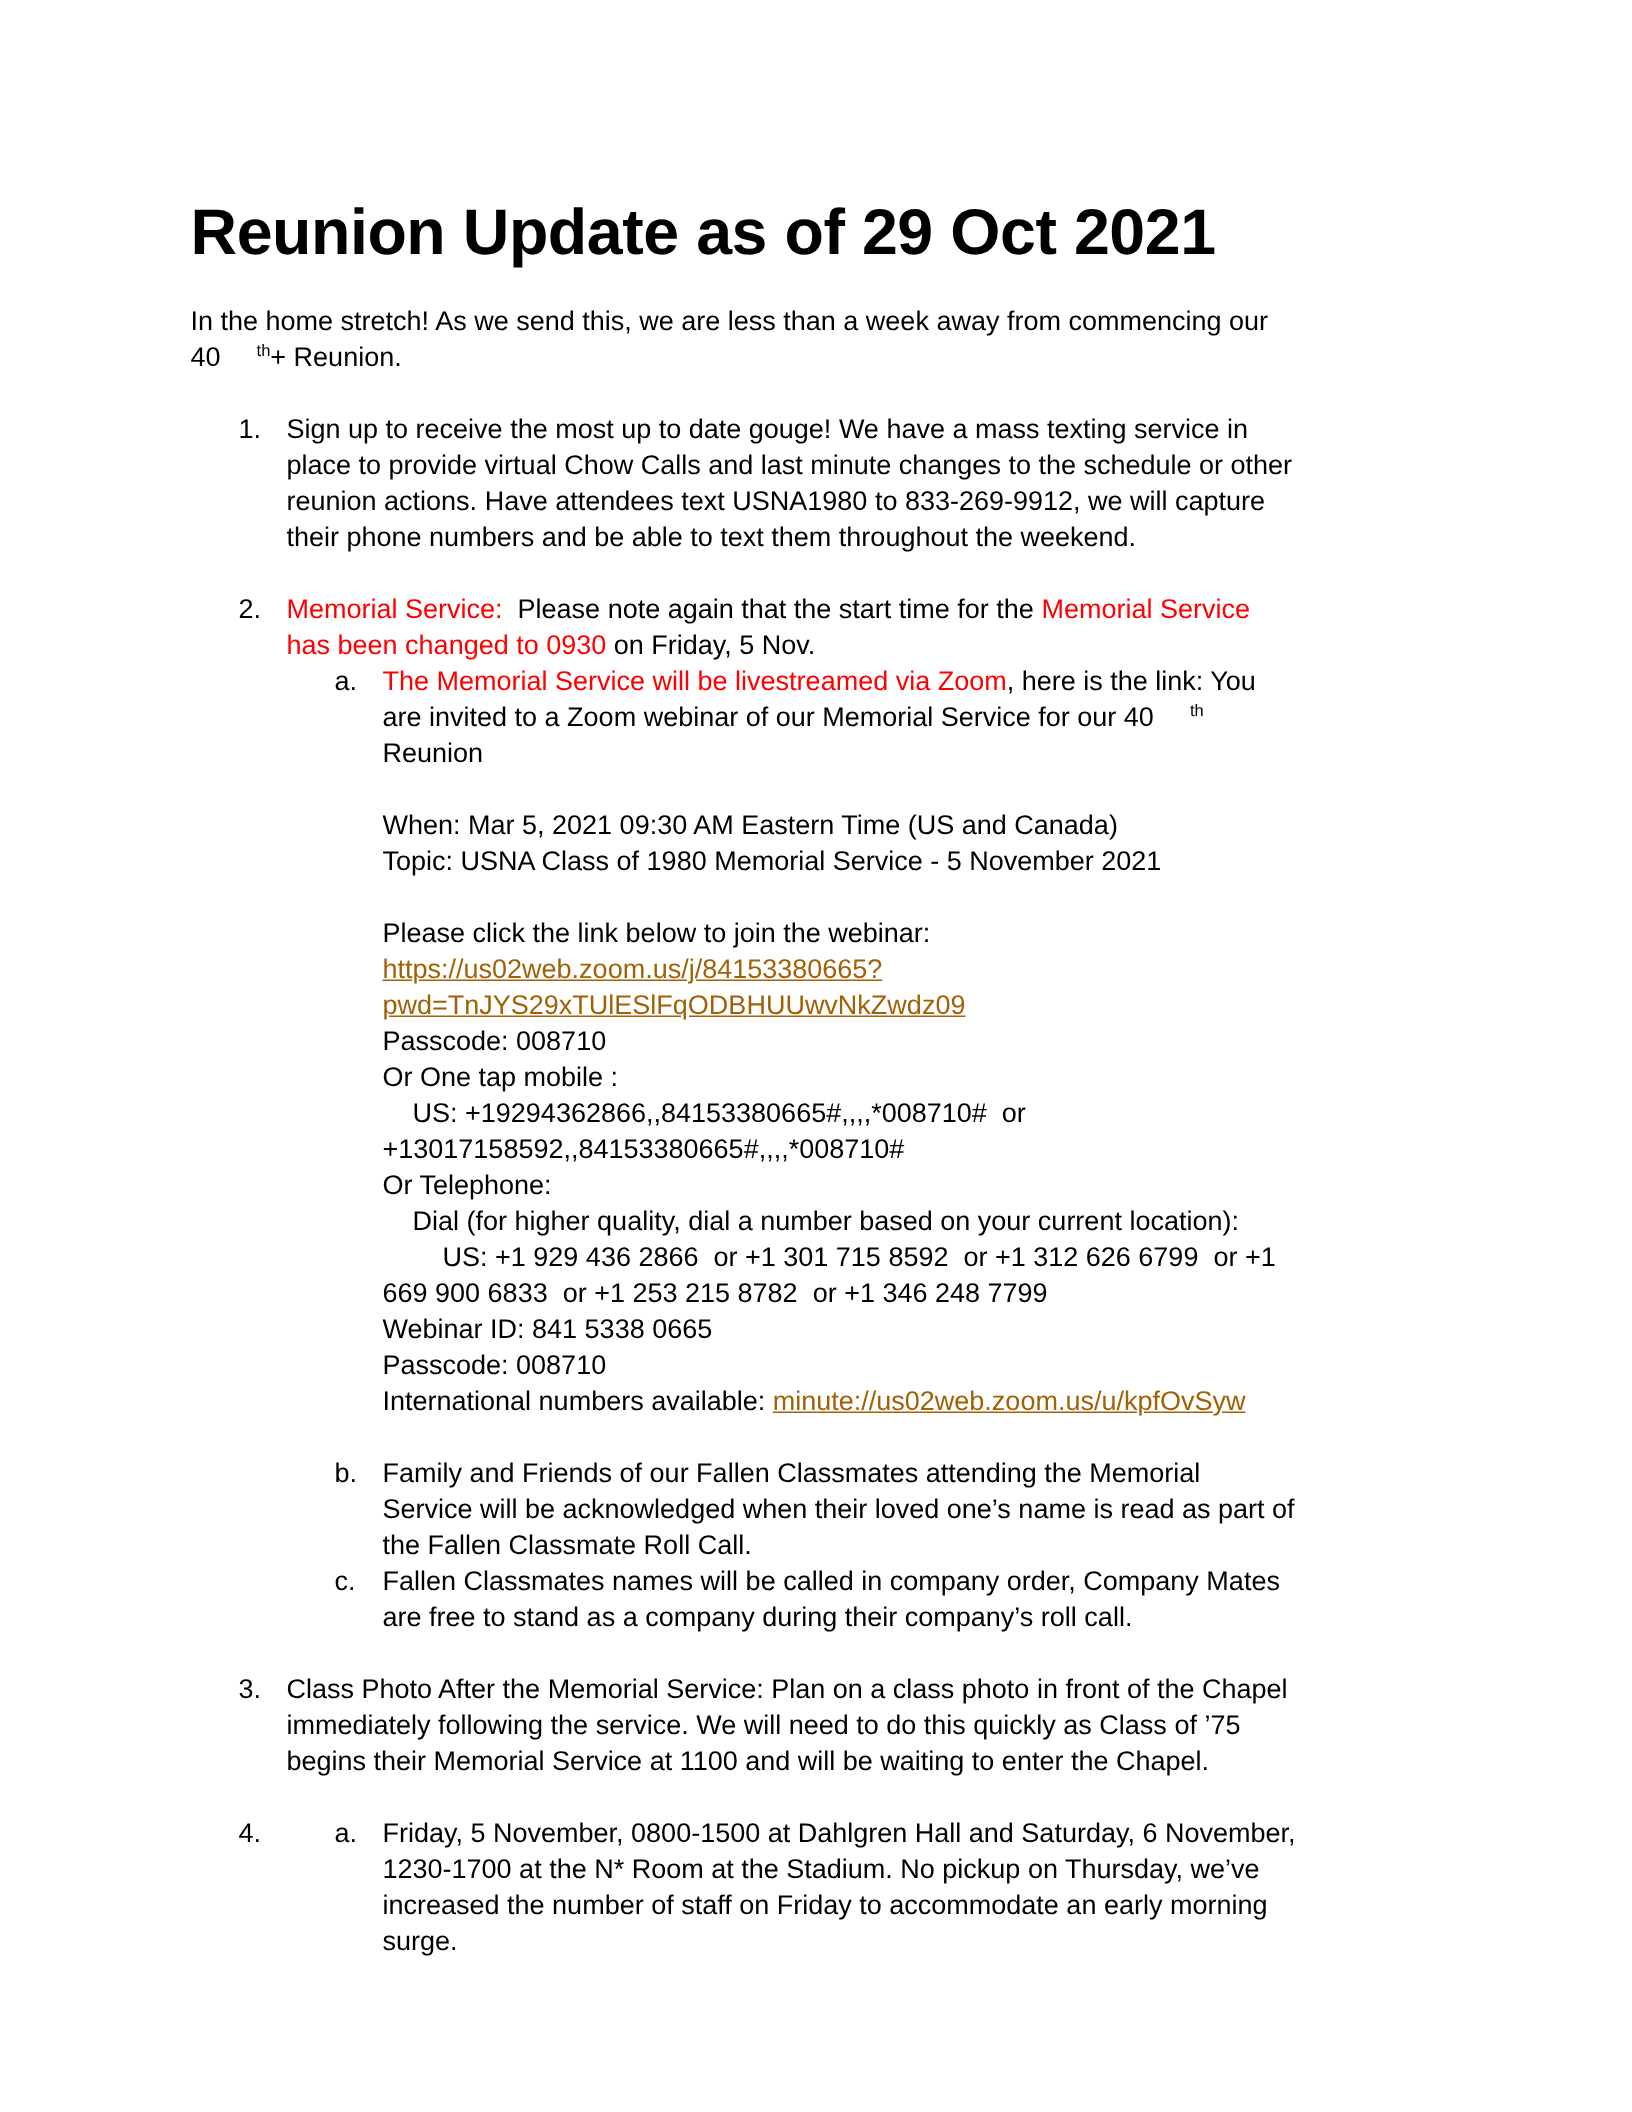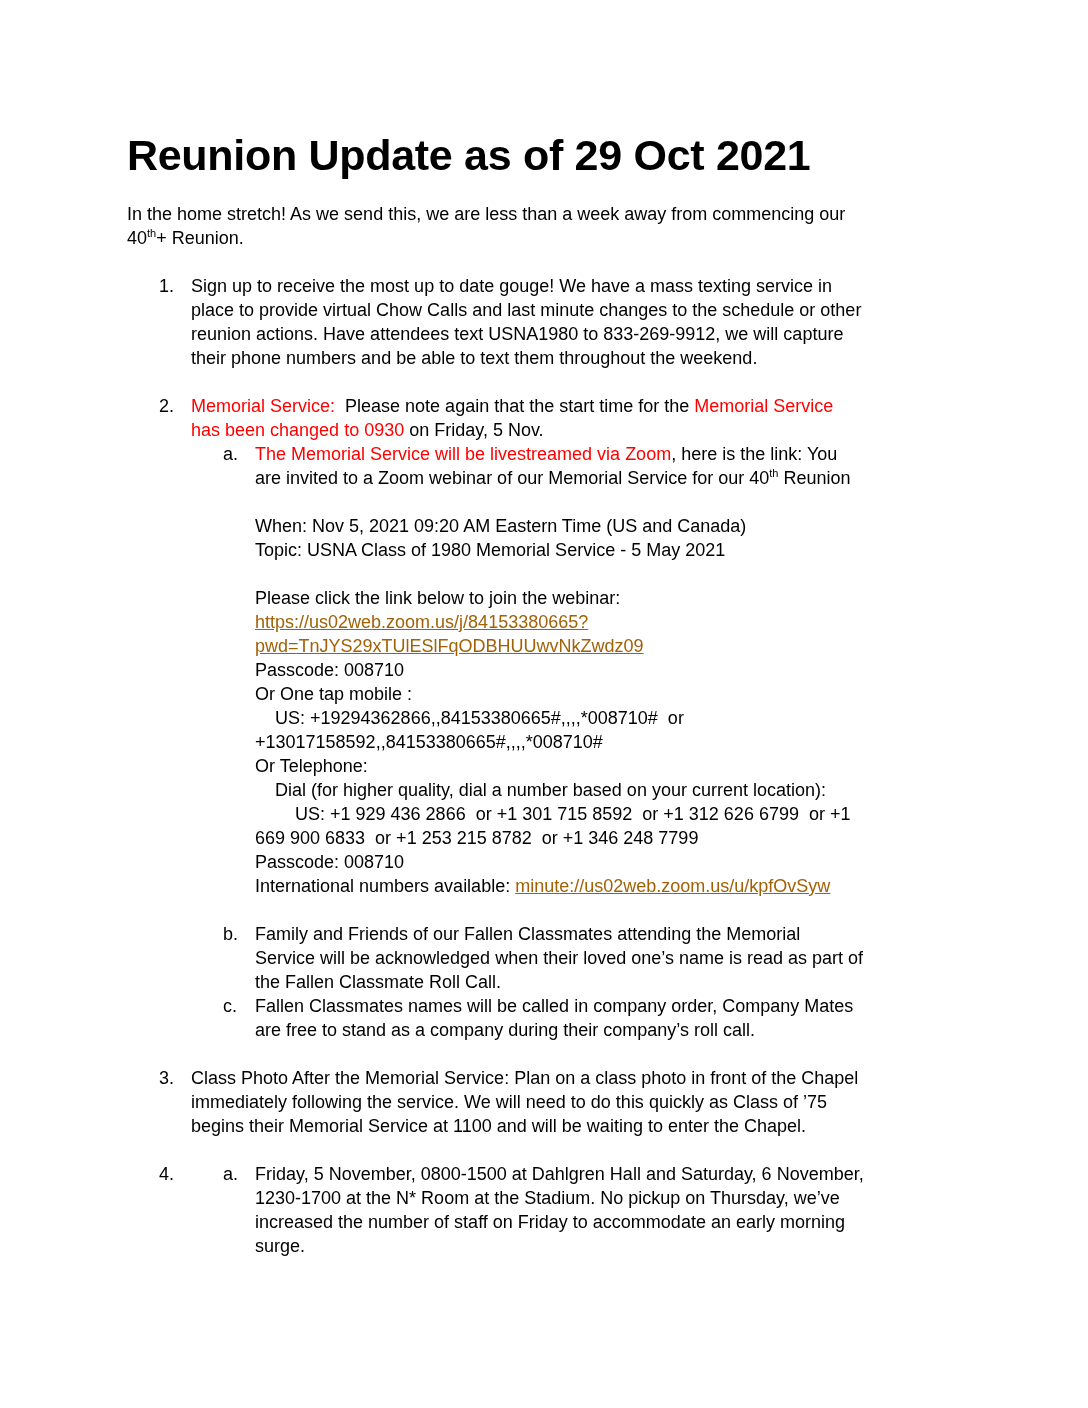--- a/index.html
+++ b/index.html
@@ -30,21 +30,21 @@
   }
   .sp { height: 24px; }
   .li { position: relative; }
   .l1 { margin-left: 64px; }
   .l2 { margin-left: 128px; }
   .ind2 { margin-left: 128px; }
   .marker { position: absolute; left: -32px; top: 0; }
   b, .b { font-weight: normal; }
   .red { color: #ff0000; font-weight: normal; }
   a.link { color: #a16207; text-decoration: underline; cursor: pointer; }
-  sup { font-size: 11px; line-height: 0; vertical-align: super; }
+  sup { font-size: 11px; line-height: 0; vertical-align: super; margin-left: 24px; }
 </style>
 </head>
 <body>
 
 <div class="page">
 
   <h1 class="title">Reunion Update as of 29 Oct 2021</h1>
 
   <p class="p"><span>In the home stretch! As we send this, we are less than a week away from commencing our </span><b>40</b><sup><b>th</b></sup><b>+</b><span> Reunion.</span></p>
 
@@ -53,33 +53,34 @@
   <div class="li l1"><span class="marker">1.</span><span><b>Sign up to receive the most up to date gouge!</b><span> We have a mass texting service in place to provide virtual Chow Calls and last minute changes to the schedule or other reunion actions. </span><b>Have attendees text USNA1980 to 833-269-9912</b><span>, we will capture their phone numbers and be able to text them throughout the weekend.</span></span></div>
 
   <div class="sp"></div>
 
   <div class="li l1"><span class="marker">2.</span><span><span class="red">Memorial Service:</span><span>  Please note again that the start time for the </span><span class="red">Memorial Service has been changed to 0930</span><span> on Friday, 5 Nov.</span></span></div>
 
   <div class="li l2"><span class="marker">a.</span><span><span class="red">The Memorial Service will be livestreamed via Zoom</span><span>, here is the link: You are invited to a Zoom webinar of our Memorial Service for our </span><b>40</b><sup><b>th</b></sup><span> Reunion</span></span></div>
 
   <div class="sp"></div>
 
-  <p class="p ind2">When: Nov 5, 2021 09:20 AM Eastern Time (US and Canada)</p>
-  <p class="p ind2">Topic: USNA Class of 1980 Memorial Service - 5 May 2021</p>
+  <p class="p ind2">When: Mar 5, 2021 09:30 AM Eastern Time (US and Canada)</p>
+  <p class="p ind2">Topic: USNA Class of 1980 Memorial Service - 5 November 2021</p>
 
   <div class="sp"></div>
 
   <p class="p ind2">Please click the link below to join the webinar:</p>
   <p class="p ind2"><a class="link">https://us02web.zoom.us/j/84153380665?pwd=TnJYS29xTUlESlFqODBHUUwvNkZwdz09</a></p>
   <p class="p ind2">Passcode: 008710</p>
   <p class="p ind2">Or One tap mobile :</p>
   <p class="p ind2">    US: +19294362866,,84153380665#,,,,*008710#  or +13017158592,,84153380665#,,,,*008710#</p>
   <p class="p ind2">Or Telephone:</p>
   <p class="p ind2">    Dial (for higher quality, dial a number based on your current location):</p>
   <p class="p ind2">        US: +1 929 436 2866  or +1 301 715 8592  or +1 312 626 6799  or +1 669 900 6833  or +1 253 215 8782  or +1 346 248 7799</p>
+  <p class="p ind2">Webinar ID: 841 5338 0665</p>
   <p class="p ind2">Passcode: 008710</p>
   <p class="p ind2"><span>International numbers available: </span><a class="link">minute://us02web.zoom.us/u/kpfOvSyw</a></p>
 
   <div class="sp"></div>
 
   <div class="li l2"><span class="marker">b.</span><span>Family and Friends of our Fallen Classmates attending the Memorial Service will be acknowledged when their loved one’s name is read as part of the Fallen Classmate Roll Call.</span></div>
   <div class="li l2"><span class="marker">c.</span><span>Fallen Classmates names will be called in company order, Company Mates are free to stand as a company during their company’s roll call.</span></div>
 
   <div class="sp"></div>
 

